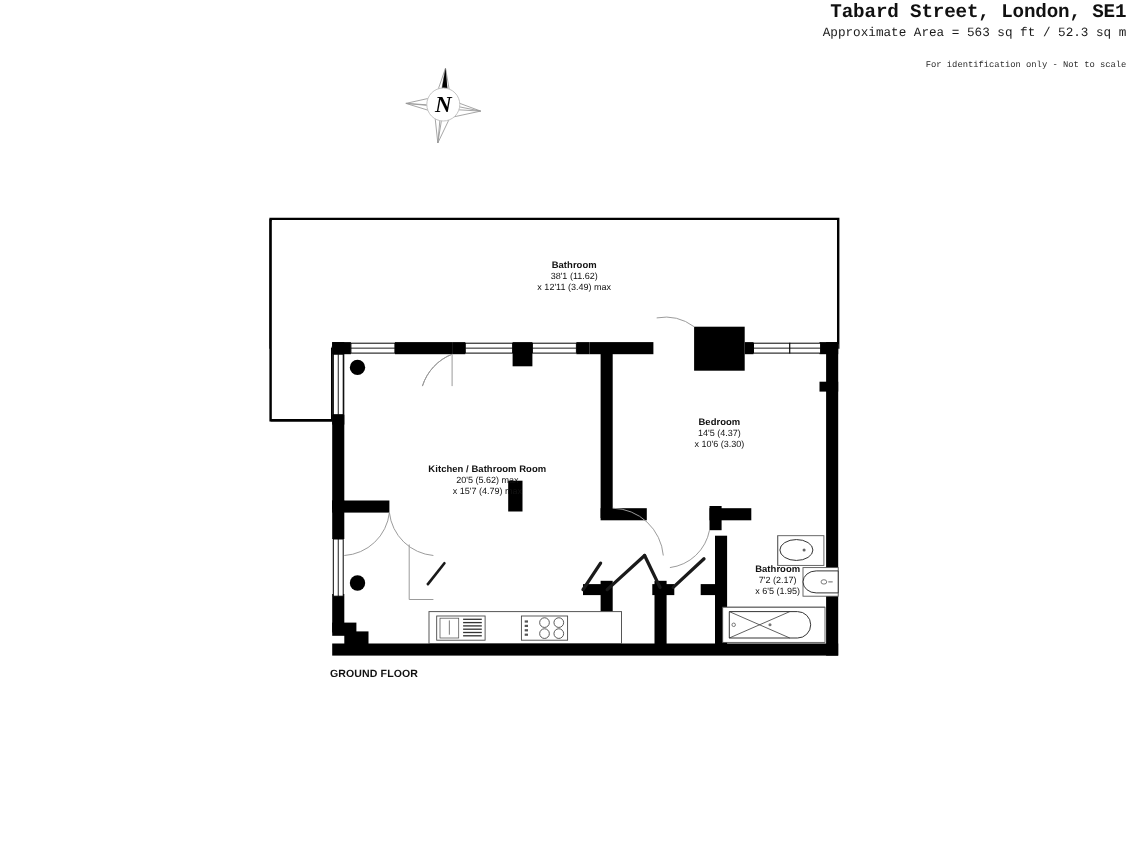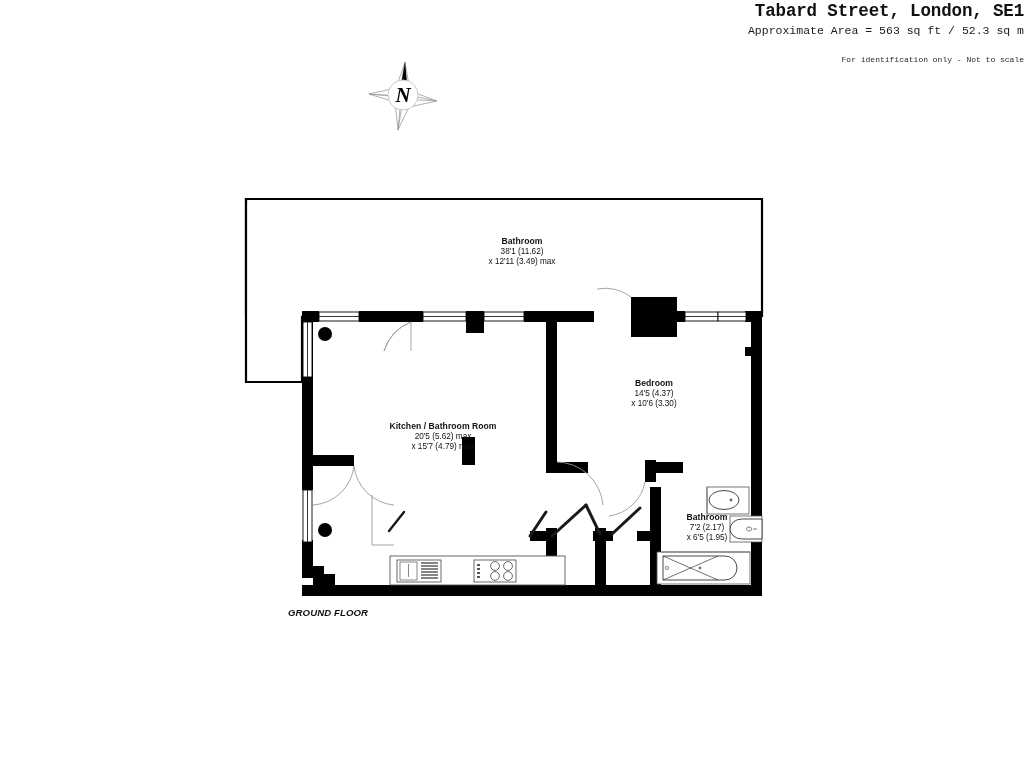--- a/index.html
+++ b/index.html
@@ -96,27 +96,26 @@
     font-size: 8.2px;
     display: block;
   }
   .label-terrace  { left: 440px; top: 236px; width: 164px; }
   .label-bedroom  { left: 588px; top: 378px; width: 132px; }
   .label-kitchen  { left: 340px; top: 421px; width: 206px; }
   .label-bathroom { left: 645px; top: 512px; width: 124px; }
 
   .floor-label {
     position: absolute;
-    left: 288px;
+    left: 300px;
     top: 607px;
     font-size: 9.6px;
     font-weight: bold;
     letter-spacing: 0.1px;
     color: #111;
-    font-style: italic;
   }
 
   
   .footer {
     position: absolute;
     left: 0;
     top: 730px;
     width: 1024px;
     height: 40px;
   }

